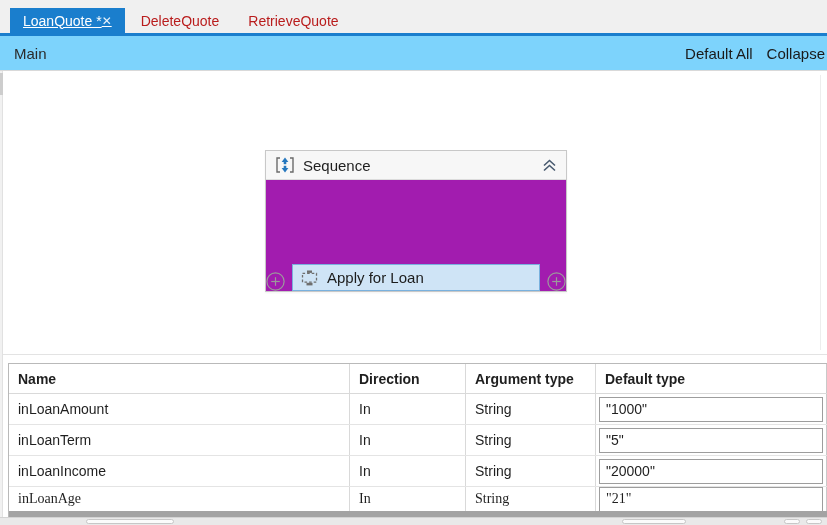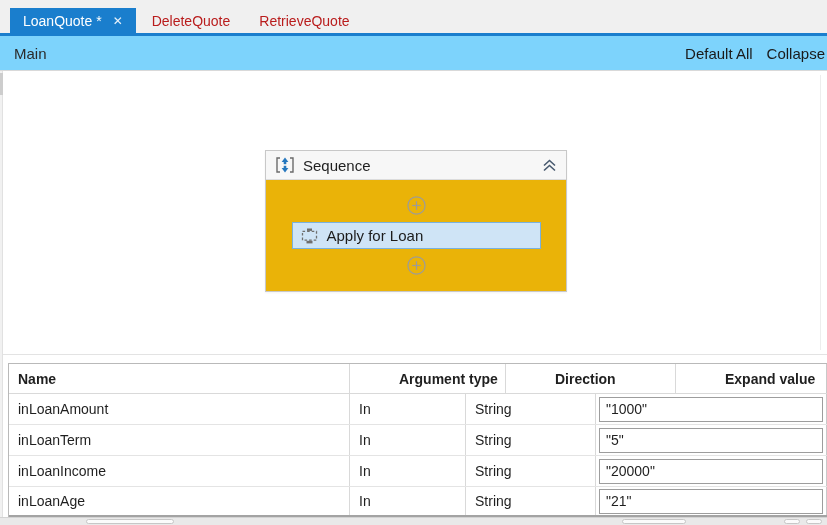--- a/index.html
+++ b/index.html
@@ -13,50 +13,50 @@
     background:#ffffff;
     font-family:"Liberation Sans", sans-serif;
     color:#1f1f1f;
   }
 
   
   .tabbar{position:absolute;top:0;left:0;right:0;height:36px;background:#f0f0f0;}
   .tabbar .blue-line{position:absolute;bottom:0;left:0;right:0;height:3px;background:var(--blue);}
   .tabs{display:flex;align-items:flex-end;height:33px;padding-left:10px;}
   .tab{height:25px;display:flex;align-items:center;padding:0 13px;font-size:14px;color:#b91c1c;margin-right:3px;cursor:default;white-space:nowrap;}
-  .tab.active{background:var(--blue);color:#fff;gap:11px;}
+  .tab.active{background:var(--blue);color:#fff;text-decoration:underline;}
   .tab .close{font-size:12px;line-height:1;color:#eaf3fb;}
 
   
   .toolbar{position:absolute;top:36px;left:0;right:0;height:35px;background:#7dd3fc;border-bottom:1px solid var(--border);}
   .toolbar .title{position:absolute;left:14px;top:9px;font-size:15px;color:#2b2b2b;}
   .toolbar .links{position:absolute;right:-18px;top:9px;display:flex;gap:14px;font-size:15px;color:#1a1a1a;white-space:nowrap;}
   .toolbar .links span{cursor:default;}
 
   
   .canvas{position:absolute;top:71px;left:0;right:0;height:284px;background:#fff;border-bottom:1px solid #e3e3e3;}
   .canvas .right-line{position:absolute;right:6px;top:4px;bottom:4px;width:1px;background:#ededed;}
 
-  .seq{position:absolute;left:265px;top:79px;width:302px;height:142px;border:1px solid #c8c8c8;background:#eab308;box-shadow:0 1px 2px rgba(0,0,0,.05);}
+  .seq{position:absolute;left:265px;top:79px;width:302px;height:142px;border:1px solid #c8c8c8;background:#a21caf;box-shadow:0 1px 2px rgba(0,0,0,.05);}
   .seq-header{height:29px;background:#f7f7f7;border-bottom:1px solid #dcdcdc;display:flex;align-items:center;padding:0 9px;gap:8px;}
   .seq-title{font-size:15px;color:#1f1f1f;flex:1;}
-  .seq-body{height:111px;display:flex;flex-direction:column;align-items:center;justify-content:center;gap:7px;}
+  .seq-body{height:111px;display:flex;flex-direction:row;align-items:flex-end;justify-content:center;gap:7px;}
   .add-btn{width:19px;height:19px;display:flex;align-items:center;justify-content:center;cursor:pointer;}
   .activity{width:249px;height:27px;background:#cfe4f6;border:1px solid #79b1de;display:flex;align-items:center;gap:9px;padding:0 8px;cursor:pointer;}
   .activity-label{font-size:15px;color:#1c1c1c;}
 
   
   .argtable{position:absolute;top:363px;left:8px;width:819px;border:1px solid #b9b9b9;border-right:none;background:#fff;}
   .trow{display:grid;grid-template-columns:341px 116px 130px 1fr;height:31px;}
-  .trow.thead{height:30px;border-bottom:1px solid var(--border);gap:40px;}
+  .trow.thead{height:30px;border-bottom:1px solid var(--border);}
   .trow .cell{border-right:1px solid var(--border);padding-left:9px;display:flex;align-items:center;font-size:14px;color:#1f1f1f;overflow:hidden;}
   .trow .cell:last-child{border-right:1px solid #c9c9c9;}
   .trow.thead .cell{font-weight:bold;}
   .trow.data{border-bottom:1px solid #e4e4e4;}
-  .trow.data:last-child{border-bottom:3px solid #a3a3a3;}
+  .trow.data:last-child{border-bottom:7px solid #a3a3a3;font-family:Liberation Serif, serif;}
   .cell.default{padding:0 3px;}
   .cell.default input{width:100%;height:25px;border:1px solid #9d9d9d;background:#fff;font-size:14px;padding:0 6px;font-family:inherit;color:#1f1f1f;}
 
   .sliver{position:absolute;top:517px;left:8px;width:819px;height:3px;display:grid;grid-template-columns:341px 116px 130px 1fr;}
   .sliver div{border-right:1px solid var(--border);}
   .sliver .frag{position:absolute;left:590px;top:0;width:11px;height:3px;background:#7a93ad;border-right:none;}
 
   
   .left-strip{position:absolute;left:0;top:71px;bottom:8px;width:3px;background:#f1f1f1;border-right:1px solid #e1e1e1;}
   .left-thumb{position:absolute;left:0;top:2px;width:3px;height:22px;background:#cdcdcd;}
@@ -146,23 +146,23 @@
           <line x1="5.2" y1="9.5" x2="13.8" y2="9.5"></line>
         </svg>
       </div>
     </div>
   </div>
 </div>
 
 <div class="argtable">
   <div class="trow thead">
     <div class="cell">Name</div>
+    <div class="cell">Direction</div>
     <div class="cell">Argument type</div>
-    <div class="cell">Direction</div>
-    <div class="cell">Expand value</div>
+    <div class="cell">Default type</div>
   </div>
 
   <div class="trow data">
     <div class="cell">inLoanAmount</div>
     <div class="cell">In</div>
     <div class="cell">String</div>
     <div class="cell default">
       <input type="text" value="&quot;1000&quot;" style="">
     </div>
   </div>

